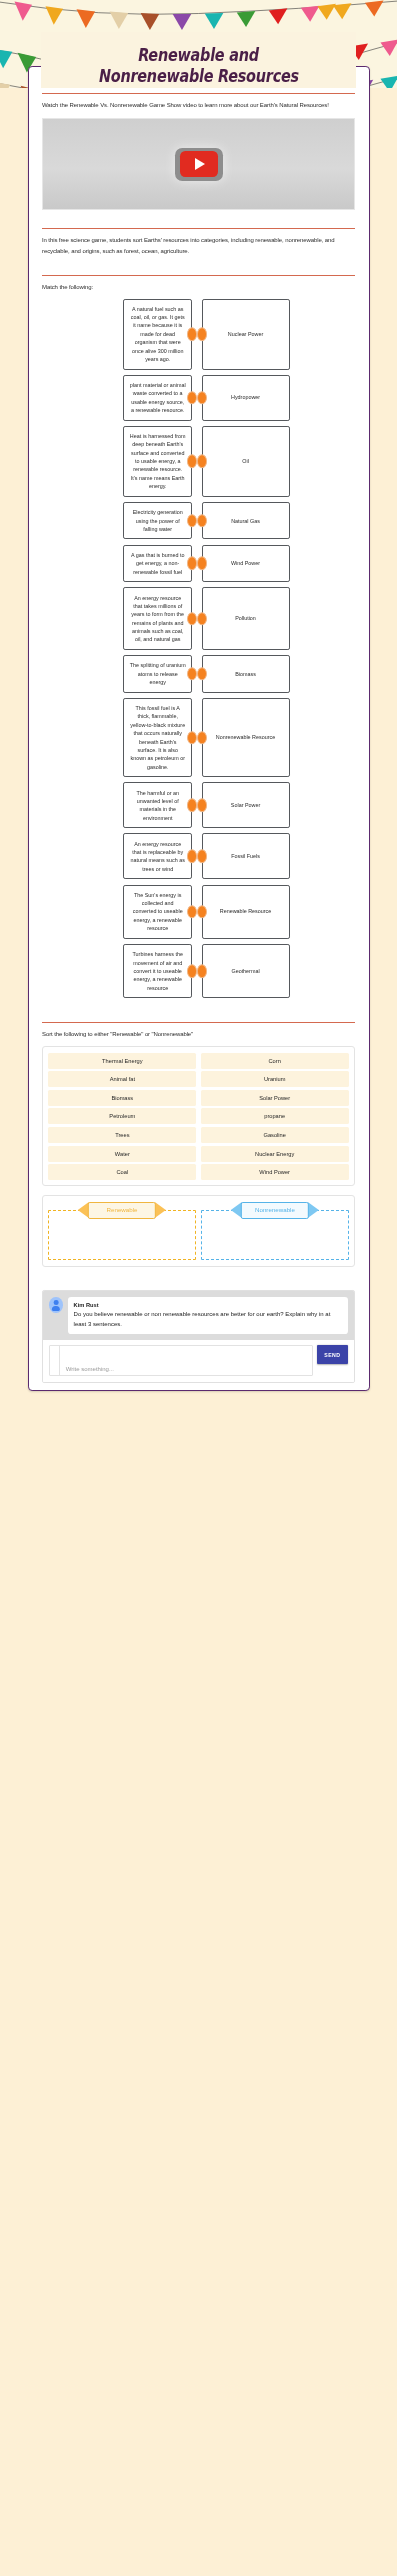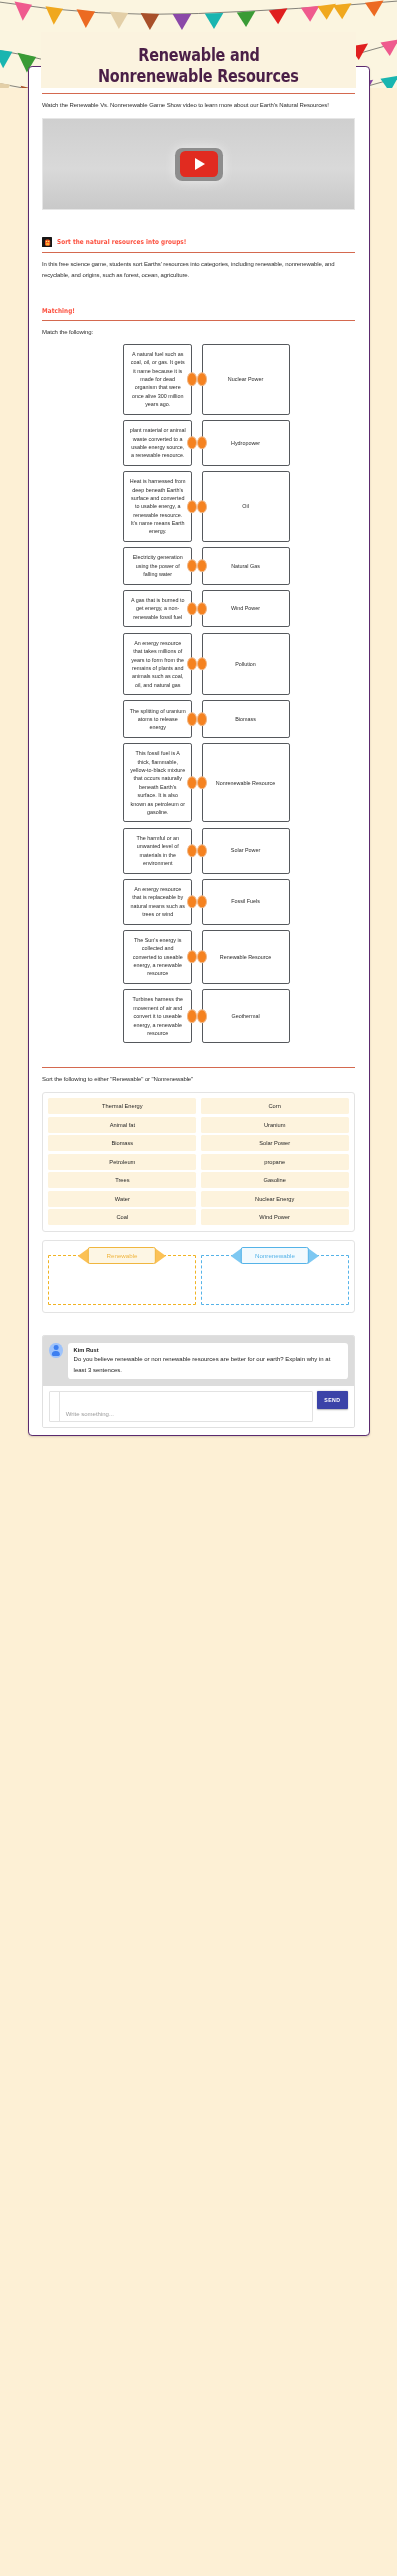--- a/index.html
+++ b/index.html
@@ -28,20 +28,21 @@
   .title-plate {
     position:absolute;
     left:41px; top:32px;
     width:315px; height:67px;
     background:#fbf3df;
     z-index:3;
     display:flex;
     flex-direction:column;
     align-items:center;
     justify-content:center;
+    font-style:italic;
   }
   .title-line {
     color:#4a1f47;
     font-family:"DejaVu Sans", sans-serif;
     font-weight:bold;
     letter-spacing:-0.3px;
     line-height:1.05;
     text-align:center;
     transform:scaleX(0.82);
   }
@@ -332,39 +333,25 @@
       <div class="video">
         <div class="yt-btn">
           <div class="yt-inner">
             <div class="yt-play"></div>
           </div>
         </div>
       </div>
 
       <div class="spacer"></div>
 
-      <div class="sec-head">
-        <span class="icon-badge">
-          <svg width="7.2" height="7.2" viewBox="0 0 14 14">
-            <rect x="2" y="1" width="10" height="12" rx="3" fill="#f0541f"></rect>
-            <circle cx="5" cy="5" r="1.4" fill="#ffe36e"></circle>
-            <circle cx="9" cy="5" r="1.4" fill="#ffe36e"></circle>
-            <rect x="4" y="8" width="6" height="4" rx="1" fill="#ffb02e"></rect>
-          </svg>
-        </span>
-        <div class="sec-head-title">Sort the natural resources into groups!</div>
-      </div>
       <div class="sec-rule"></div>
       <div class="sec-body">In this free science game, students sort Earths’ resources into categories, including renewable, nonrenewable, and recyclable, and origins, such as forest, ocean, agriculture.</div>
 
       <div class="spacer"></div>
 
-      <div class="sec-head">
-        <div class="sec-head-title">Matching!</div>
-      </div>
       <div class="sec-rule"></div>
       <div class="sec-body">Match the following:</div>
 
       <div class="match-wrap" id="match-wrap">
           <div class="match-row" style="margin-bottom: 5.2px;">
             <div class="m-left">
               <div class="m-box left">A natural fuel such as coal, oil, or gas. It gets it name because it is made for dead organism that were once alive 300 million years ago.<span class="dot rightedge"></span></div>
             </div>
             <div class="m-right">
               <div class="m-box right">Nuclear Power<span class="dot leftedge"></span></div>

